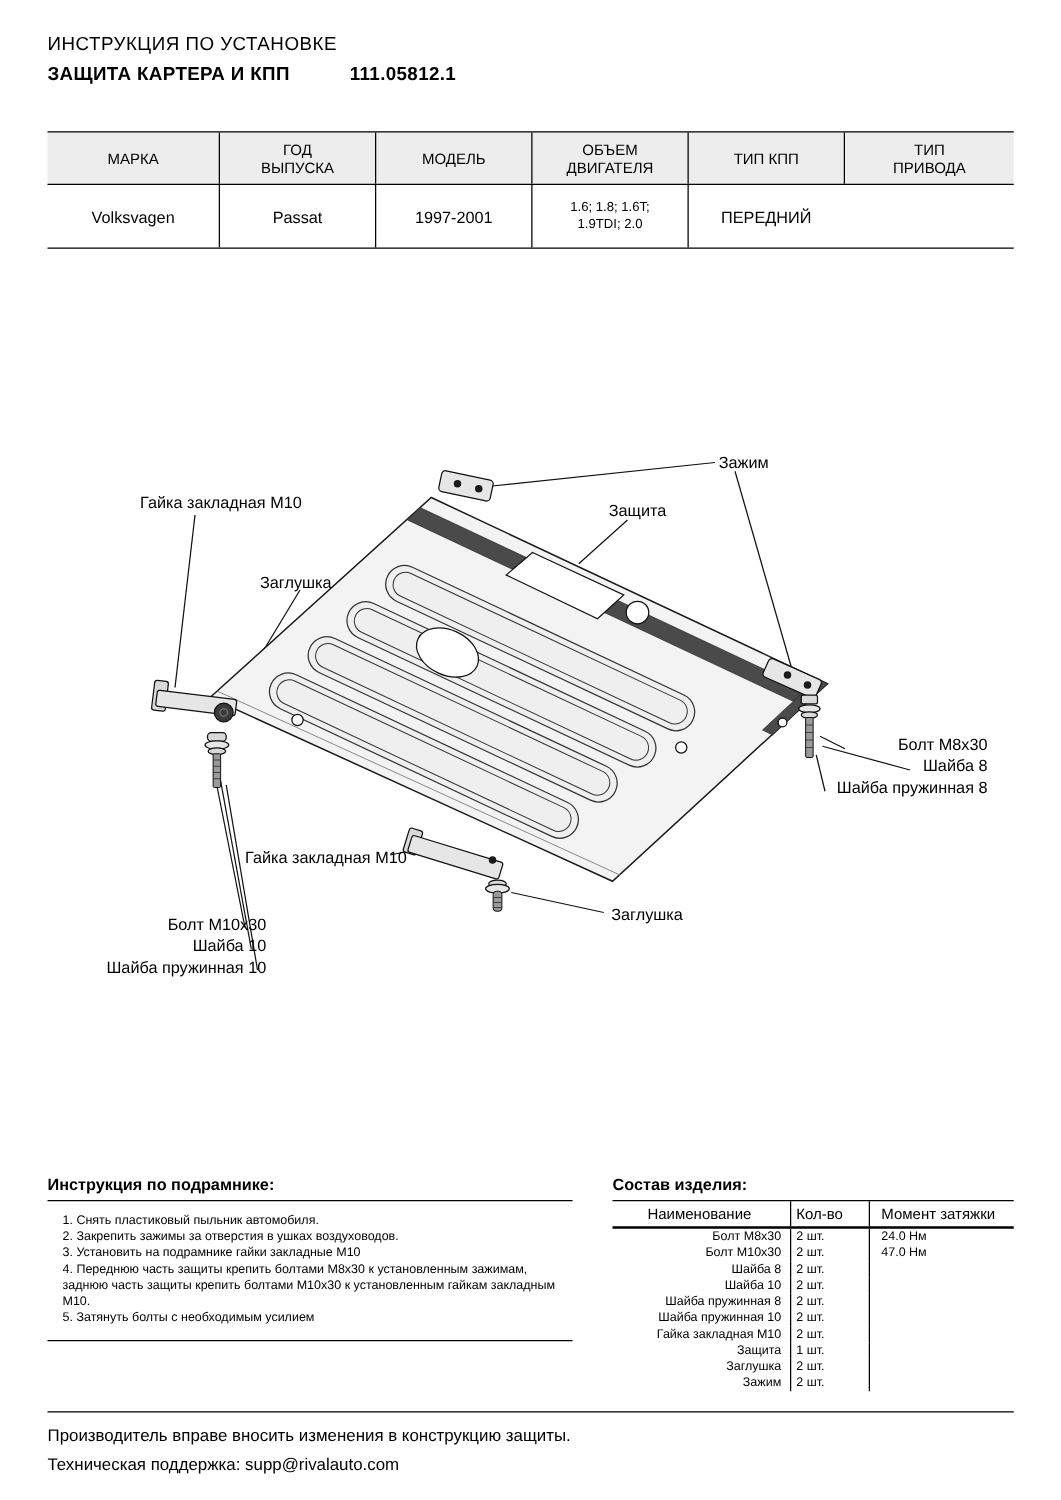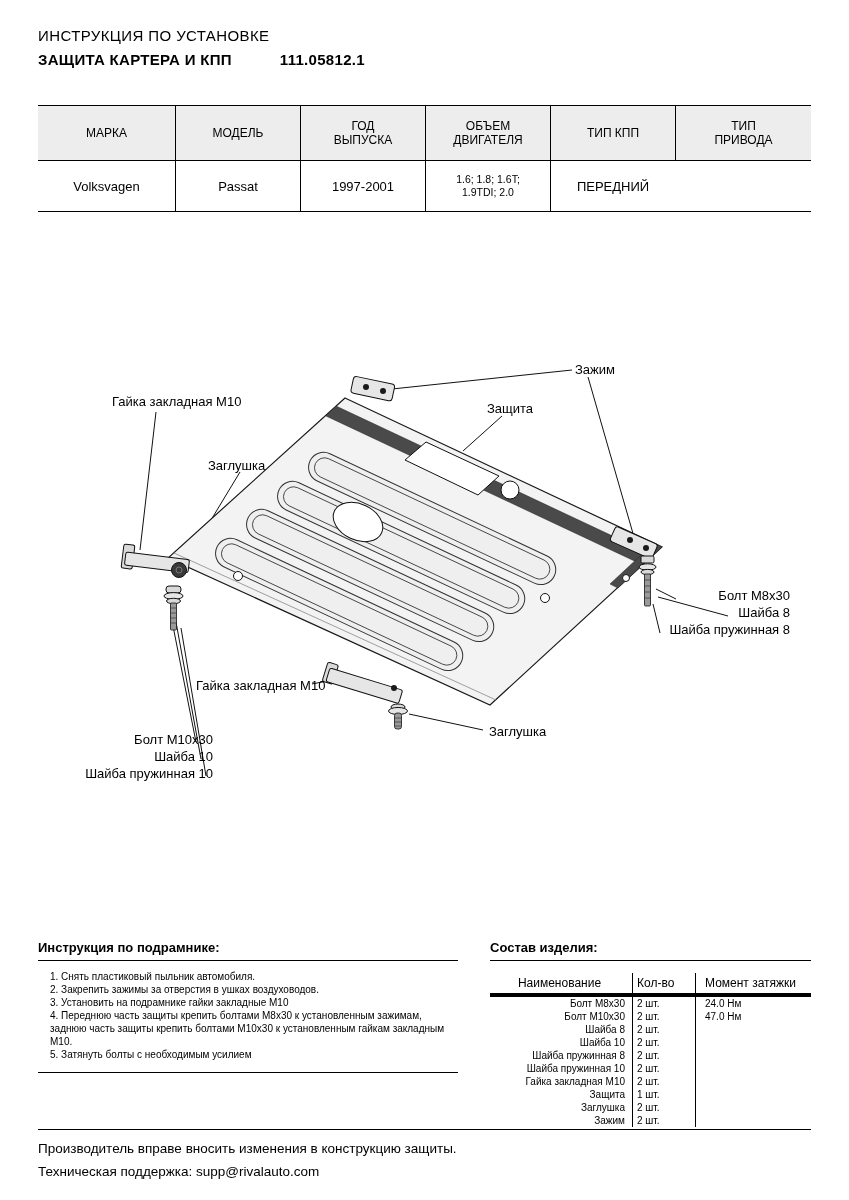--- a/index.html
+++ b/index.html
@@ -12,21 +12,21 @@
   .h2row { display:flex; margin-top:7px; }
   .h2 { font-size:15px; font-weight:bold; letter-spacing:.3px; }
   .partnum { margin-left:48px; }
 
   
   .spec-head, .spec-body { display:grid; grid-template-columns:137px 125px 125px 125px 125px 136px; }
   .spec-head { border-top:1px solid #000; border-bottom:1px solid #000; background:#ededed; }
   .spec-body { border-bottom:1px solid #000; }
   .spec-cell { display:flex; align-items:center; justify-content:center; text-align:center;
                white-space:pre-line; padding:2px 4px; }
-  .spec-head .spec-cell { height:54px; font-size:12px; }
+  .spec-head .spec-cell { height:41px; font-size:12px; }
   .spec-body .spec-cell { height:50px; font-size:13px; }
   .spec-cell + .spec-cell { border-left:1px solid #000; }
   .spec-body .spec-cell:nth-child(4) { font-size:10.5px; line-height:13px; }
 
   
   .dlabel { position:absolute; font-size:13px; white-space:nowrap; }
   .dlabel-block { position:absolute; font-size:13px; line-height:17px; text-align:right; white-space:nowrap; }
 
   
   .plate { fill:#f3f3f3; stroke:#1a1a1a; stroke-width:1.2; }
@@ -40,21 +40,21 @@
   .leader { stroke:#111; stroke-width:1; }
   .thread { stroke:#333; stroke-width:.7; }
 
   
   .sec-title { font-size:13px; font-weight:bold; padding-bottom:5px; }
   .steps-box { border-top:1px solid #000; border-bottom:1px solid #000; padding:9px 4px 11px 12px; }
   .step { font-size:10px; line-height:13px; }
 
   .parts-table { border-top:1px solid #000; }
   .parts-head, .parts-row { display:grid; grid-template-columns:142px 64px 115px; }
-  .parts-head { border-bottom:4px solid #000000;margin-top:12px; }
+  .parts-head { border-bottom:2px solid #000000; }
   .parts-head > div { font-size:12px; padding:3px 4px; }
   .parts-row > div { font-size:10px; line-height:13px; padding:0 4px; }
   .pqty { border-left:1px solid #000; border-right:1px solid #000; }
   .pname { text-align:right; padding-right:7px !important; }
   .ptorque { text-align:left; padding-left:9px !important; }
   .parts-head .pname { text-align:center; }
 
   .footer-rule { border-top:1px solid #000; margin-bottom:11px; }
   .f1, .f2 { font-size:13.5px; }
   .f1 { margin-bottom:8px; }
@@ -67,23 +67,23 @@
   <div class="h1">ИНСТРУКЦИЯ ПО УСТАНОВКЕ</div>
   <div class="h2row">
     <span class="h2">ЗАЩИТА КАРТЕРА И КПП</span>
     <span class="h2 partnum">111.05812.1</span>
   </div>
 </div>
 
 <div class="abs" style="left:38px; top:105px; width:773px;">
   <div class="spec-head">
     <div class="spec-cell">МАРКА</div>
-    <div class="spec-cell">МОДЕЛЬ</div>
     <div class="spec-cell">ГОД
 ВЫПУСКА</div>
+    <div class="spec-cell">МОДЕЛЬ</div>
     <div class="spec-cell">ОБЪЕМ
 ДВИГАТЕЛЯ</div>
     <div class="spec-cell">ТИП КПП</div>
     <div class="spec-cell">ТИП
 ПРИВОДА</div>
   </div>
   <div class="spec-body">
     <div class="spec-cell">Volksvagen</div>
     <div class="spec-cell">Passat</div>
     <div class="spec-cell">1997-2001</div>

